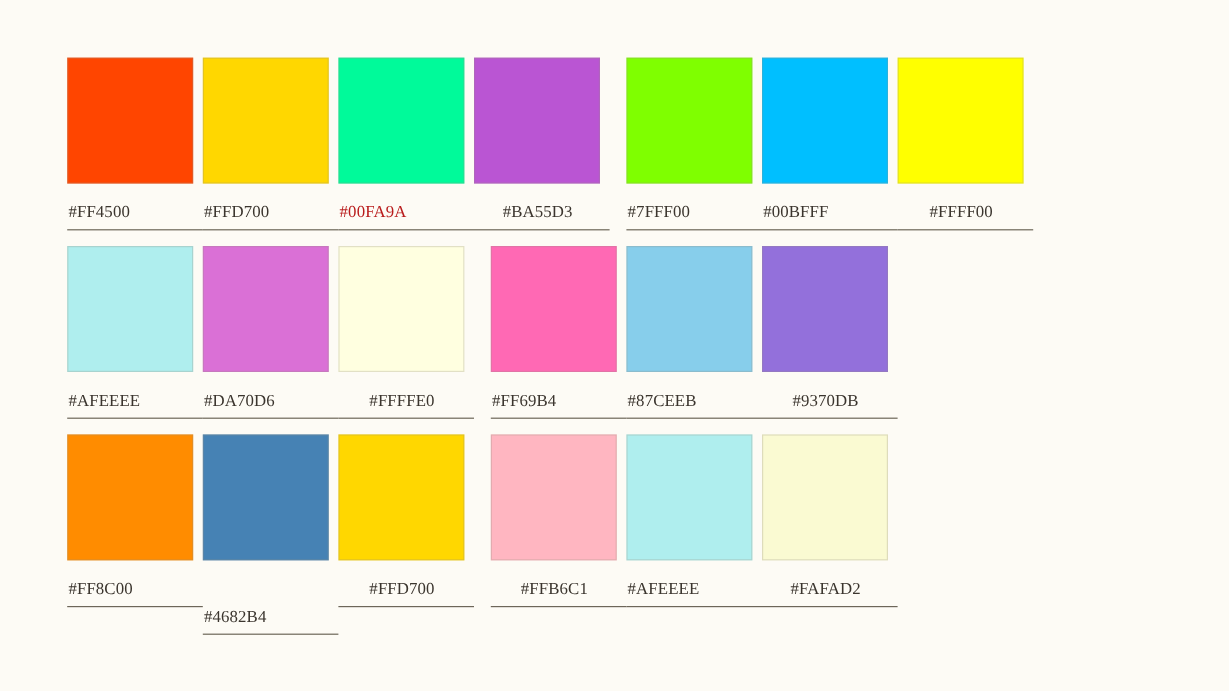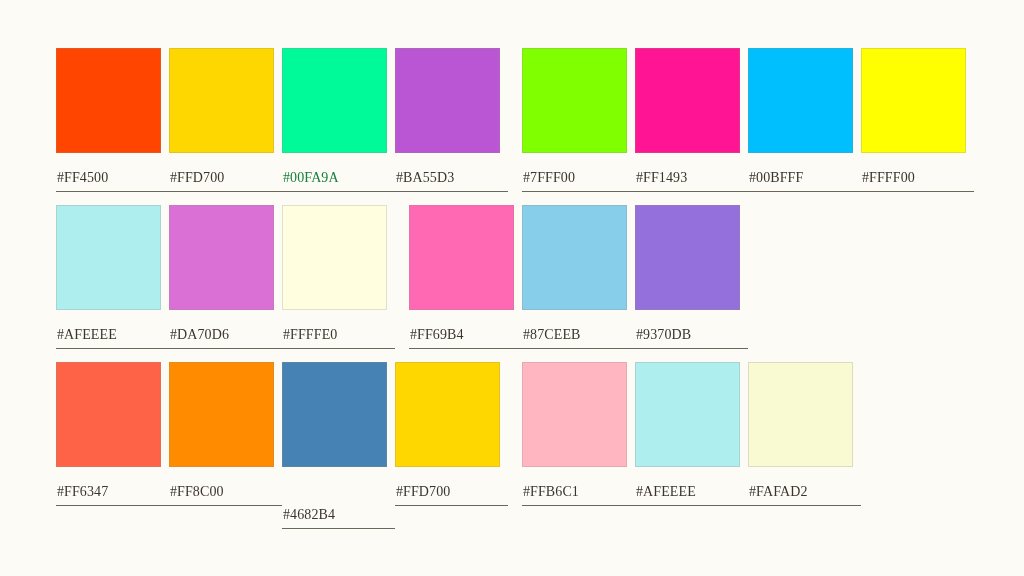--- a/index.html
+++ b/index.html
@@ -39,20 +39,21 @@
     margin-left: 22px;
   }
   .swatch-cell {
     width: 105px;
     margin-right: 8px;
     display: flex;
     flex-direction: column;
   }
   .swatch-cell:last-child {
     margin-right: 0;
+    text-align: center;
   }
   .swatch-chip {
     width: 105px;
     height: 105px;
     box-sizing: border-box;
     border: 1px solid rgba(150, 145, 130, 0.28);
   }
   .swatch-label {
     margin-top: 17px;
     font-size: 14px;
@@ -81,38 +82,33 @@
           <div class="swatch-label" style="color: rgb(59, 53, 46);">#FF4500</div>
           <div class="swatch-rule" style="border-top-color: rgb(109, 102, 89);"></div>
         </div>
         <div class="swatch-cell">
           <div class="swatch-chip" style="background-color: rgb(255, 215, 0);"></div>
           <div class="swatch-label" style="color: rgb(59, 53, 46);">#FFD700</div>
           <div class="swatch-rule" style="border-top-color: rgb(109, 102, 89);"></div>
         </div>
         <div class="swatch-cell">
           <div class="swatch-chip" style="background-color: rgb(0, 250, 154);"></div>
-          <div class="swatch-label" style="color: #15803d;">#00FA9A</div>
+          <div class="swatch-label" style="color: #b91c1c;">#00FA9A</div>
           <div class="swatch-rule" style="border-top-color: rgb(109, 102, 89);"></div>
         </div>
         <div class="swatch-cell">
           <div class="swatch-chip" style="background-color: rgb(186, 85, 211);"></div>
           <div class="swatch-label" style="color: rgb(59, 53, 46);">#BA55D3</div>
           <div class="swatch-rule" style="border-top-color: rgb(109, 102, 89);"></div>
         </div>
       </div>
       <div class="swatch-group group-right">
         <div class="swatch-cell">
           <div class="swatch-chip" style="background-color: rgb(127, 255, 0);"></div>
           <div class="swatch-label" style="color: rgb(59, 53, 46);">#7FFF00</div>
-          <div class="swatch-rule" style="border-top-color: rgb(109, 102, 89);"></div>
-        </div>
-        <div class="swatch-cell">
-          <div class="swatch-chip" style="background-color: rgb(255, 20, 147);"></div>
-          <div class="swatch-label" style="color: rgb(59, 53, 46);">#FF1493</div>
           <div class="swatch-rule" style="border-top-color: rgb(109, 102, 89);"></div>
         </div>
         <div class="swatch-cell">
           <div class="swatch-chip" style="background-color: rgb(0, 191, 255);"></div>
           <div class="swatch-label" style="color: rgb(59, 53, 46);">#00BFFF</div>
           <div class="swatch-rule" style="border-top-color: rgb(109, 102, 89);"></div>
         </div>
         <div class="swatch-cell">
           <div class="swatch-chip" style="background-color: rgb(255, 255, 0);"></div>
           <div class="swatch-label" style="color: rgb(59, 53, 46);">#FFFF00</div>
@@ -152,44 +148,39 @@
         <div class="swatch-cell">
           <div class="swatch-chip" style="background-color: rgb(147, 112, 219);"></div>
           <div class="swatch-label" style="color: rgb(59, 53, 46);">#9370DB</div>
           <div class="swatch-rule" style="border-top-color: rgb(109, 102, 89);"></div>
         </div>
       </div>
     </div>
     <div class="palette-row">
       <div class="swatch-group">
         <div class="swatch-cell">
-          <div class="swatch-chip" style="background-color: rgb(255, 99, 71);"></div>
-          <div class="swatch-label" style="color: rgb(59, 53, 46);">#FF6347</div>
-          <div class="swatch-rule" style="border-top-color: rgb(109, 102, 89);"></div>
-        </div>
-        <div class="swatch-cell">
           <div class="swatch-chip" style="background-color: rgb(255, 140, 0);"></div>
           <div class="swatch-label" style="color: rgb(59, 53, 46);">#FF8C00</div>
           <div class="swatch-rule" style="border-top-color: rgb(109, 102, 89);"></div>
         </div>
         <div class="swatch-cell">
           <div class="swatch-chip" style="background-color: rgb(70, 130, 180);"></div>
           <div class="swatch-label" style="color: rgb(59, 53, 46); margin-top: 40px;">#4682B4</div>
           <div class="swatch-rule" style="border-top-color: rgb(109, 102, 89);"></div>
         </div>
         <div class="swatch-cell">
           <div class="swatch-chip" style="background-color: rgb(255, 215, 0);"></div>
           <div class="swatch-label" style="color: rgb(59, 53, 46);">#FFD700</div>
           <div class="swatch-rule" style="border-top-color: rgb(109, 102, 89);"></div>
         </div>
       </div>
       <div class="swatch-group group-right">
         <div class="swatch-cell">
           <div class="swatch-chip" style="background-color: rgb(255, 182, 193);"></div>
-          <div class="swatch-label" style="color: rgb(59, 53, 46);">#FFB6C1</div>
+          <div class="swatch-label" style="color: rgb(59, 53, 46); text-align: center;">#FFB6C1</div>
           <div class="swatch-rule" style="border-top-color: rgb(109, 102, 89);"></div>
         </div>
         <div class="swatch-cell">
           <div class="swatch-chip" style="background-color: rgb(175, 238, 238);"></div>
           <div class="swatch-label" style="color: rgb(59, 53, 46);">#AFEEEE</div>
           <div class="swatch-rule" style="border-top-color: rgb(109, 102, 89);"></div>
         </div>
         <div class="swatch-cell">
           <div class="swatch-chip" style="background-color: rgb(250, 250, 210);"></div>
           <div class="swatch-label" style="color: rgb(59, 53, 46);">#FAFAD2</div>

